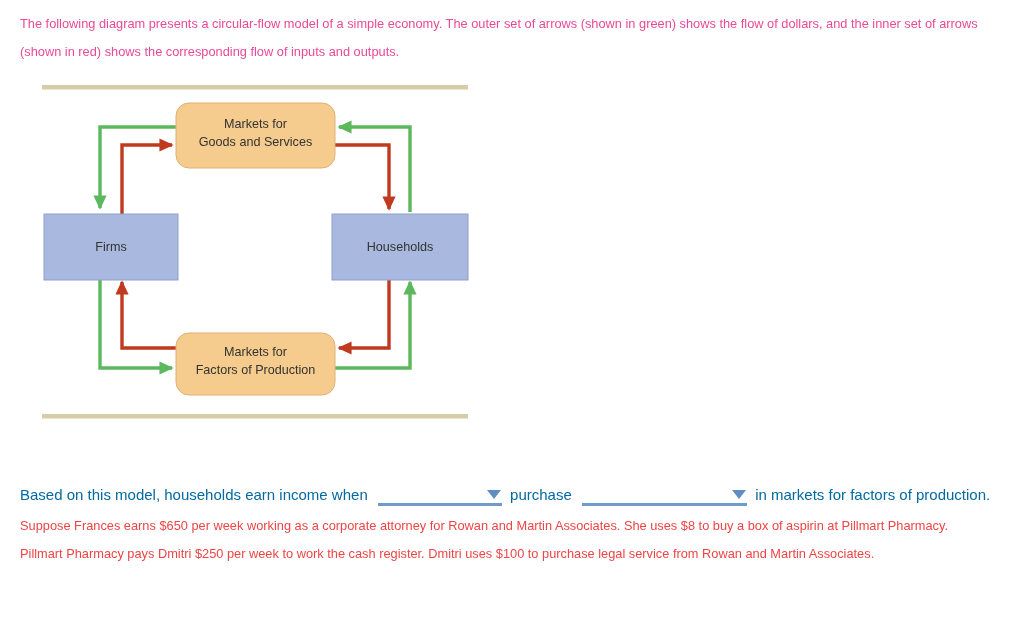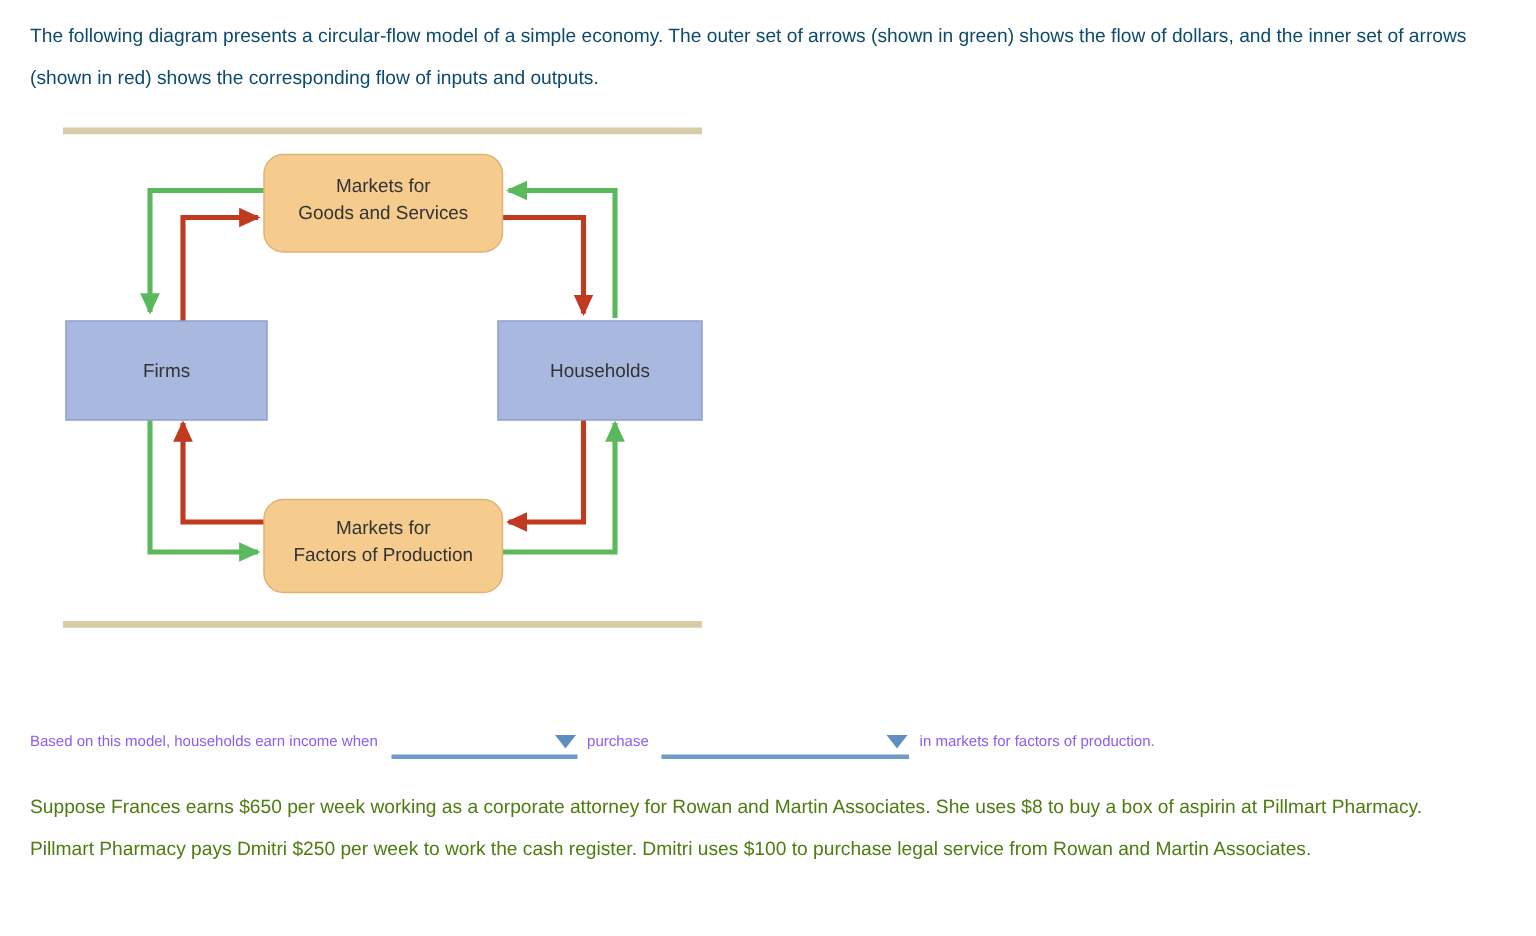--- a/index.html
+++ b/index.html
@@ -17,21 +17,21 @@
   }
 
   
   #intro-paragraph {
     position: absolute;
     left: 20px;
     top: 10px;
     width: 980px;
     font-size: 12.8px;
     line-height: 28px;
-    color: #0c4a6e;
+    color: #ec4899;
   }
 
   
   #diagram-figure {
     position: absolute;
     left: 0px;
     top: 76px;
     width: 500px;
     height: 355px;
   }
@@ -45,24 +45,24 @@
     text-anchor: middle;
     dominant-baseline: middle;
   }
 
   
   #question-line {
     position: absolute;
     left: 20px;
     top: 486px;
     width: 990px;
-    font-size: 10px;
+    font-size: 15px;
     line-height: 18px;
     white-space: nowrap;
-    color: #8b5cf6;
+    color: #0369a1;
   }
   .q-text {
     display: inline-block;
     vertical-align: baseline;
   }
   .dropdown {
     display: inline-block;
     position: relative;
     vertical-align: baseline;
     border-bottom: 3px solid #6f9bc8;
@@ -85,25 +85,25 @@
     height: 0;
     border-left: 7.5px solid transparent;
     border-right: 7.5px solid transparent;
     border-top: 9px solid #5f8fc0;
   }
 
   
   #scenario-paragraph {
     position: absolute;
     left: 20px;
-    top: 524px;
+    top: 512px;
     width: 960px;
     font-size: 12.8px;
     line-height: 28px;
-    color: #4d7c0f;
+    color: #ef4444;
   }
 </style>
 </head>
 <body>
 
 <div id="intro-paragraph">The following diagram presents a circular-flow model of a simple economy. The outer set of arrows (shown in green) shows the flow of dollars, and the inner set of arrows (shown in red) shows the corresponding flow of inputs and outputs.</div>
 
 <div id="diagram-figure">
   <svg id="diagram-svg" width="500" height="355" viewBox="0 0 500 355" xmlns="http://www.w3.org/2000/svg">
 

